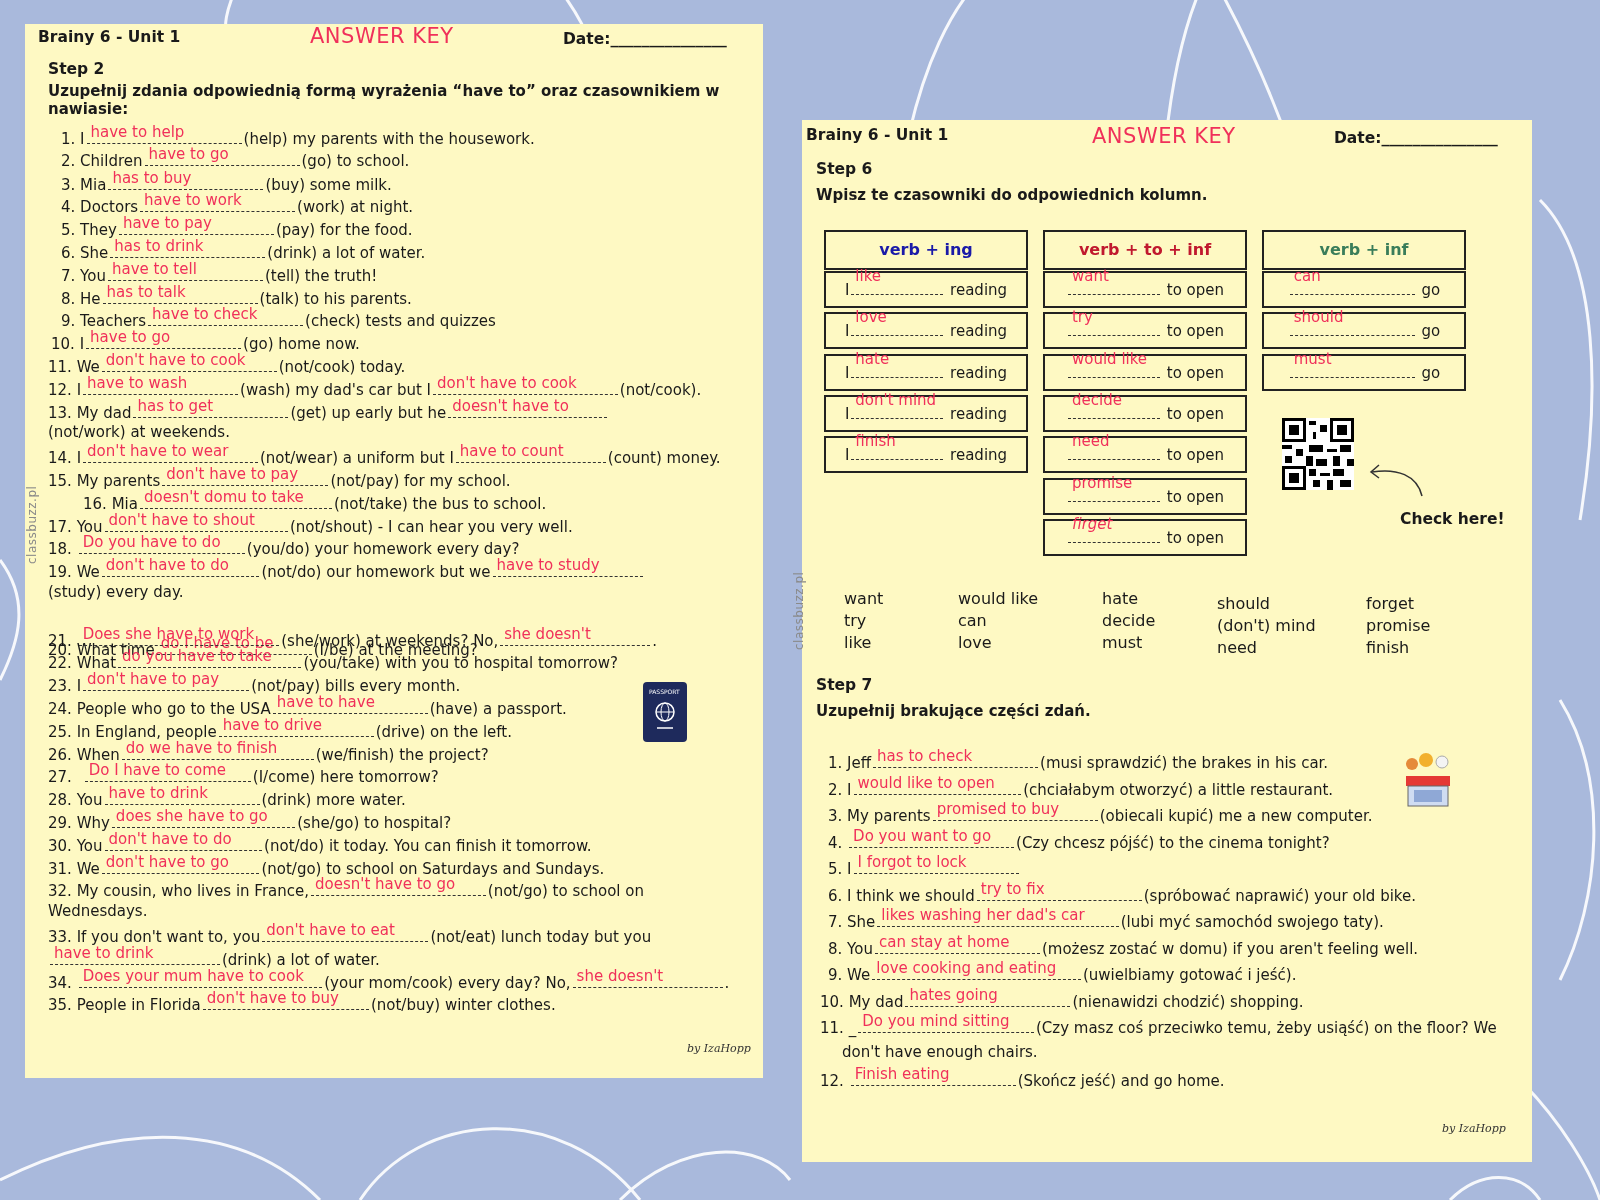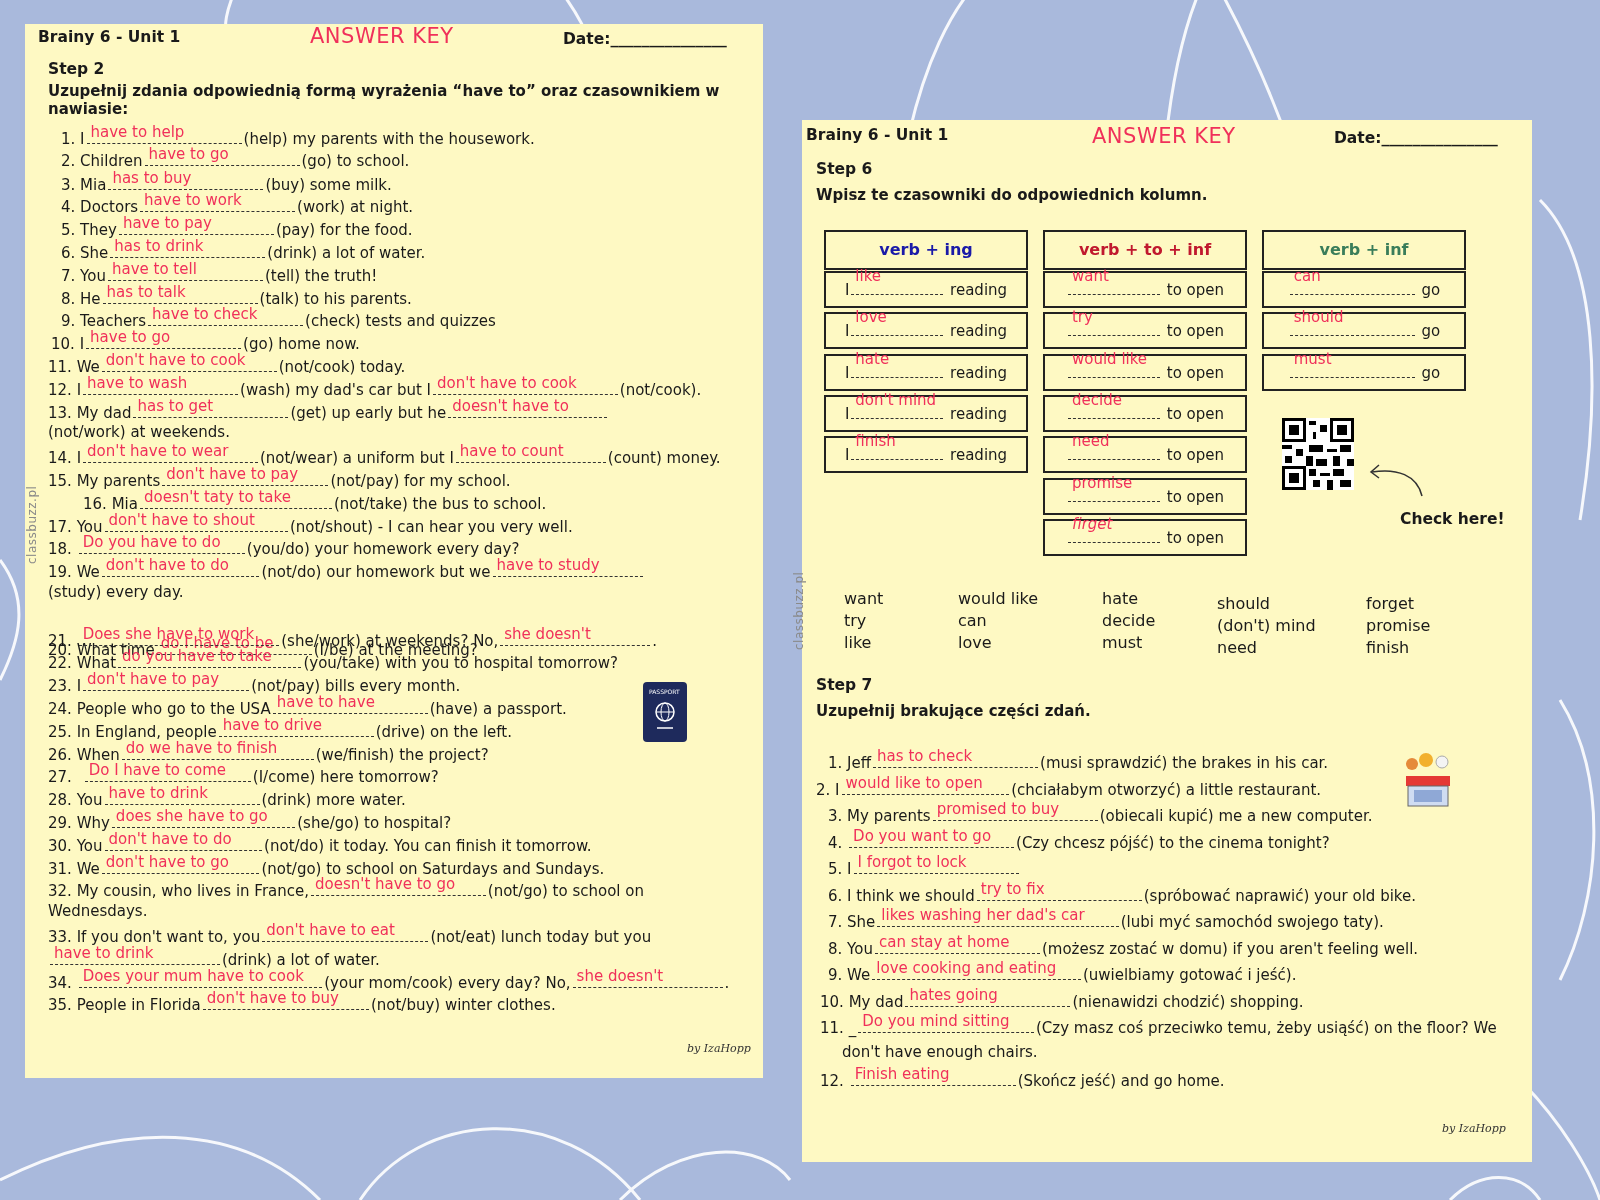--- a/index.html
+++ b/index.html
@@ -60,21 +60,21 @@
       <div class="line" style="left: 36px; top: 238.8px;"><span>7.</span> <span>You</span><span class="blank" style="width: 155px;"><span class="ans">have to tell</span></span><span>(tell) the truth!</span></div>
       <div class="line" style="left: 36px; top: 261.6px;"><span>8.</span> <span>He</span><span class="blank" style="width: 155px;"><span class="ans">has to talk</span></span><span>(talk) to his parents.</span></div>
       <div class="line" style="left: 36px; top: 284.4px;"><span>9.</span> <span>Teachers</span><span class="blank" style="width: 155px;"><span class="ans">have to check</span></span><span>(check) tests and quizzes</span></div>
       <div class="line" style="left: 26px; top: 307.2px;"><span>10.</span> <span>I</span><span class="blank" style="width: 155px;"><span class="ans">have to go</span></span><span>(go) home now.</span></div>
       <div class="line" style="left: 23px; top: 330px;"><span>11.</span> <span>We</span><span class="blank" style="width: 174.8px;"><span class="ans">don't have to cook</span></span><span>(not/cook) today.</span></div>
       <div class="line" style="left: 23px; top: 352.8px;"><span>12.</span> <span>I</span><span class="blank" style="width: 155px;"><span class="ans">have to wash</span></span><span>(wash) my dad's car but I</span><span class="blank" style="width: 184.8px;"><span class="ans">don't have to cook</span></span><span>(not/cook).</span></div>
       <div class="line" style="left: 23px; top: 375.6px;"><span>13.</span> <span>My dad</span><span class="blank" style="width: 155px;"><span class="ans">has to get</span></span><span>(get) up early but he</span><span class="blank" style="width: 159px;"><span class="ans">doesn't have to</span></span></div>
       <div class="line" style="left: 23px; top: 398.4px;"><span>(not/work) at weekends.</span></div>
       <div class="line" style="left: 23px; top: 421.2px;"><span>14.</span> <span>I</span><span class="blank" style="width: 174.8px;"><span class="ans">don't have to wear</span></span><span>(not/wear) a uniform but I</span><span class="blank" style="width: 150px;"><span class="ans">have to count</span></span><span>(count) money.</span></div>
       <div class="line" style="left: 23px; top: 444px;"><span>15.</span> <span>My parents</span><span class="blank" style="width: 166.2px;"><span class="ans">don't have to pay</span></span><span>(not/pay) for my school.</span></div>
-      <div class="line" style="left: 38px; top: 466.8px; margin-left: 20px;"><span>16.</span> <span>Mia</span><span class="blank" style="width: 192px;"><span class="ans">doesn't taty to take</span></span><span>(not/take) the bus to school.</span></div>
+      <div class="line" style="left: 38px; top: 466.8px; margin-left: 20px;"><span>16.</span> <span>Mia</span><span class="blank" style="width: 192px;"><span class="ans">doesn't domu to take</span></span><span>(not/take) the bus to school.</span></div>
       <div class="line" style="left: 23px; top: 489.6px;"><span>17.</span> <span>You</span><span class="blank" style="width: 183.4px;"><span class="ans">don't have to shout</span></span><span>(not/shout) - I can hear you very well.</span></div>
       <div class="line" style="left: 23px; top: 512.4px;"><span>18.</span> <span class="blank" style="width: 166.2px;"><span class="ans">Do you have to do</span></span><span>(you/do) your homework every day?</span></div>
       <div class="line" style="left: 23px; top: 535.2px;"><span>19.</span> <span>We</span><span class="blank" style="width: 157.6px;"><span class="ans">don't have to do</span></span><span>(not/do) our homework but we</span><span class="blank" style="width: 150px;"><span class="ans">have to study</span></span></div>
       <div class="line" style="left: 23px; top: 558px;"><span>(study) every day.</span></div>
       <div class="line" style="left: 23px; top: 580.8px;"><span>20.</span> <span>What time</span><span class="blank" style="width: 155px; margin-top: 32px;"><span class="ans">do I have to be</span></span><span>(I/be) at the meeting?</span></div>
       <div class="line" style="left: 23px; top: 603.6px;"><span>21.</span> <span class="blank" style="width: 200.6px;"><span class="ans">Does she have to work</span></span><span>(she/work) at weekends? No,</span><span class="blank" style="width: 150px;"><span class="ans">she doesn't</span></span><span>.</span></div>
       <div class="line" style="left: 23px; top: 626.4px;"><span>22.</span> <span>What</span><span class="blank" style="width: 183.4px;"><span class="ans">do you have to take</span></span><span>(you/take) with you to hospital tomorrow?</span></div>
       <div class="line" style="left: 23px; top: 649.2px;"><span>23.</span> <span>I</span><span class="blank" style="width: 166.2px;"><span class="ans">don't have to pay</span></span><span>(not/pay) bills every month.</span></div>
       <div class="line" style="left: 23px; top: 672px;"><span>24.</span> <span>People who go to the USA</span><span class="blank" style="width: 155px;"><span class="ans">have to have</span></span><span>(have) a passport.</span></div>
       <div class="line" style="left: 23px; top: 694.8px;"><span>25.</span> <span>In England, people</span><span class="blank" style="width: 155px;"><span class="ans">have to drive</span></span><span>(drive) on the left.</span></div>
@@ -194,21 +194,21 @@
       <div class="wordbank" style="left: 564px; top: 473px;">
         <div>forget</div>
         <div>promise</div>
         <div>finish</div>
       </div>
     </div>
   <div class="step" style="left:14px;top:556px;">Step 7</div>
   <div class="instr" style="left:14px;top:582px;">Uzupełnij brakujące części zdań.</div>
   <div id="p2-lines">
       <div class="line" style="left: 26px; top: 630px;"><span>1.</span> <span>Jeff</span><span class="blank" style="width: 165px;"><span class="ans">has to check</span></span><span>(musi sprawdzić) the brakes in his car.</span></div>
-      <div class="line" style="left: 14px; top: 656.5px;"><span>2.</span> <span>I</span><span class="blank" style="width: 167.6px;"><span class="ans">would like to open</span></span><span>(chciałabym otworzyć) a little restaurant.</span></div>
+      <div class="line" style="left: 26px; top: 656.5px;"><span>2.</span> <span>I</span><span class="blank" style="width: 167.6px;"><span class="ans">would like to open</span></span><span>(chciałabym otworzyć) a little restaurant.</span></div>
       <div class="line" style="left: 26px; top: 683px;"><span>3.</span> <span>My parents</span><span class="blank" style="width: 165px;"><span class="ans">promised to buy</span></span><span>(obiecali kupić) me a new computer.</span></div>
       <div class="line" style="left: 26px; top: 709.5px;"><span>4.</span> <span class="blank" style="width: 165px;"><span class="ans">Do you want to go</span></span><span>(Czy chcesz pójść) to the cinema tonight?</span></div>
       <div class="line" style="left: 26px; top: 736px;"><span>5.</span> <span>I</span><span class="blank" style="width: 165px;"><span class="ans">I forgot to lock</span></span></div>
       <div class="line" style="left: 26px; top: 762.5px;"><span>6.</span> <span>I think we should</span><span class="blank" style="width: 165px;"><span class="ans">try to fix</span></span><span>(spróbować naprawić) your old bike.</span></div>
       <div class="line" style="left: 26px; top: 789px;"><span>7.</span> <span>She</span><span class="blank" style="width: 241.4px;"><span class="ans">likes washing her dad's car</span></span><span>(lubi myć samochód swojego taty).</span></div>
       <div class="line" style="left: 26px; top: 815.5px;"><span>8.</span> <span>You</span><span class="blank" style="width: 165px;"><span class="ans">can stay at home</span></span><span>(możesz zostać w domu) if you aren't feeling well.</span></div>
       <div class="line" style="left: 26px; top: 842px;"><span>9.</span> <span>We</span><span class="blank" style="width: 208.6px;"><span class="ans">love cooking and eating</span></span><span>(uwielbiamy gotować i jeść).</span></div>
       <div class="line" style="left: 18px; top: 868.5px;"><span>10.</span> <span>My dad</span><span class="blank" style="width: 165px;"><span class="ans">hates going</span></span><span>(nienawidzi chodzić) shopping.</span></div>
       <div class="line" style="left: 18px; top: 895px;"><span>11.</span> <span>_</span><span class="blank" style="width: 175.8px;"><span class="ans">Do you mind sitting</span></span><span>(Czy masz coś przeciwko temu, żeby usiąść) on the floor? We</span></div>
       <div class="line" style="left: 40px; top: 921.5px;"><span>don't have enough chairs.</span></div>

